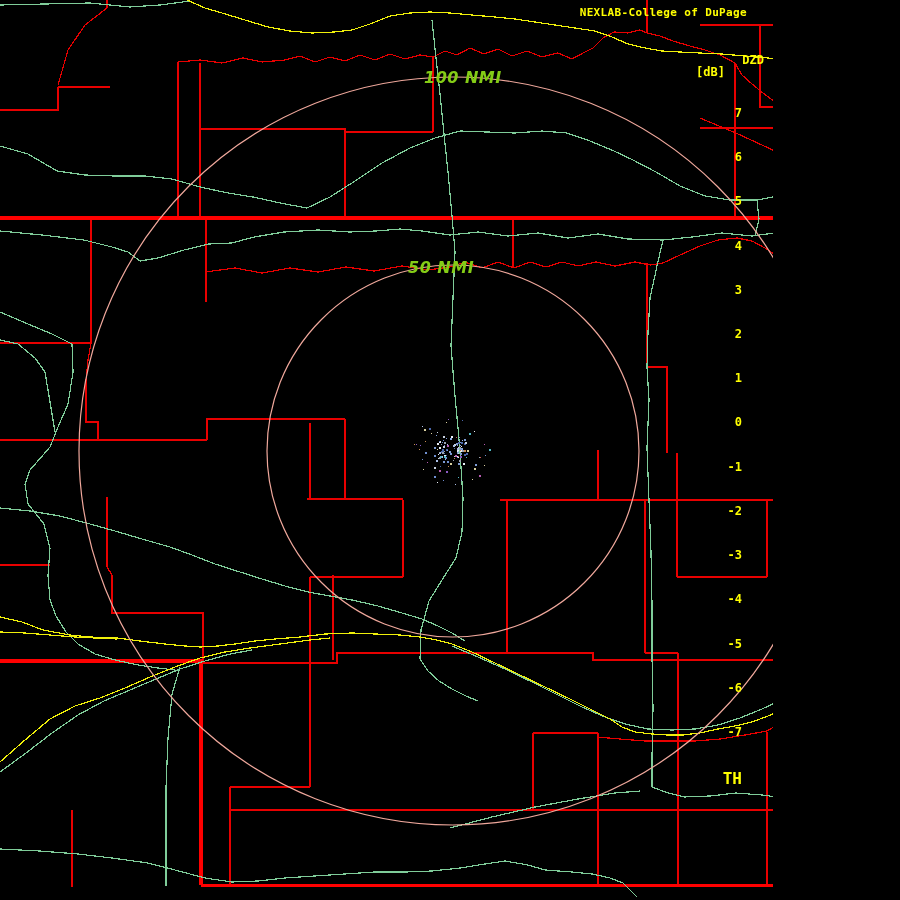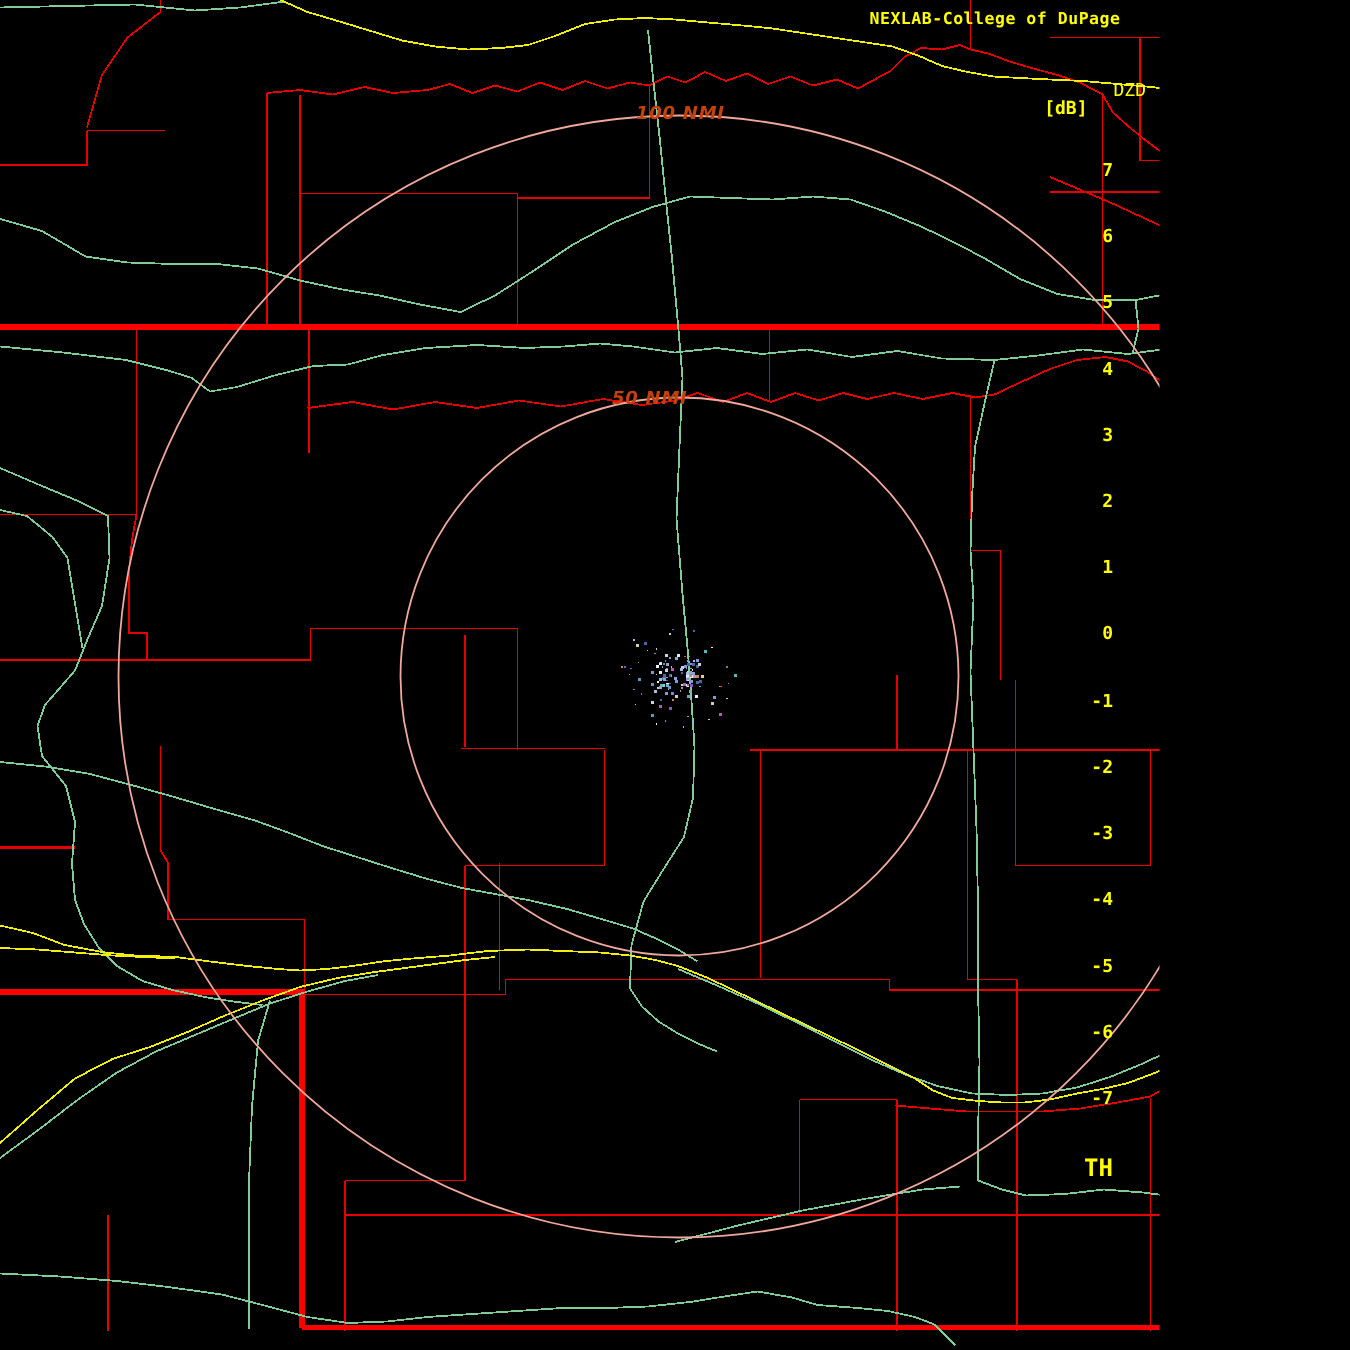--- a/index.html
+++ b/index.html
@@ -1,24 +1,24 @@
 <!DOCTYPE html>
 <html><head>
 <meta charset="utf-8">
 <style>
   html,body{margin:0;padding:0;background:#000;}
   #stage{position:relative;width:773px;height:900px;background:#000;overflow:hidden;
          font-family:"DejaVu Sans Mono","Liberation Mono",monospace;}
   #map{position:absolute;left:0;top:0;}
-  .maplabel{position:absolute;color:#c2410c;font-family:"DejaVu Sans","Liberation Sans",sans-serif;
-            font-style:italic;font-weight:700;font-size:12px;letter-spacing:.5px;white-space:nowrap;text-align:right;}
+  .maplabel{position:absolute;color:#84cc16;font-family:"DejaVu Sans","Liberation Sans",sans-serif;
+            font-style:italic;font-weight:700;font-size:16px;letter-spacing:.5px;white-space:nowrap;text-align:right;}
   #brand{position:absolute;top:6px;right:26px;color:#ffff00;font-size:11px;font-weight:700;
          letter-spacing:.35px;white-space:nowrap;}
   #cursor-icon{position:absolute;top:4px;left:876px;width:18px;height:18px;}
-  #prodid{position:absolute;top:53px;right:9px;color:#ffff00;font-size:12px;font-weight:400;}
+  #prodid{position:absolute;top:53px;right:9px;color:#ffff00;font-size:12px;font-weight:700;}
   #units{position:absolute;top:65px;right:48px;color:#ffff00;font-size:12px;font-weight:700;}
   #colorbar{position:absolute;left:872px;top:86px;width:20px;height:710px;
             border:2px solid #7a1f8e;background:#000;}
   #cb-grad{width:100%;height:100%;}
   .cbtick{position:absolute;right:31px;color:#ffff00;font-size:12px;font-weight:700;
           line-height:16px;white-space:nowrap;}
   #cb-bottom{position:absolute;right:31px;top:769px;color:#ffff00;font-size:16px;font-weight:700;}
   #status-text{position:absolute;left:151px;top:885px;color:#ececec;font-size:13px;
                letter-spacing:2.6px;white-space:nowrap;}
 </style>

